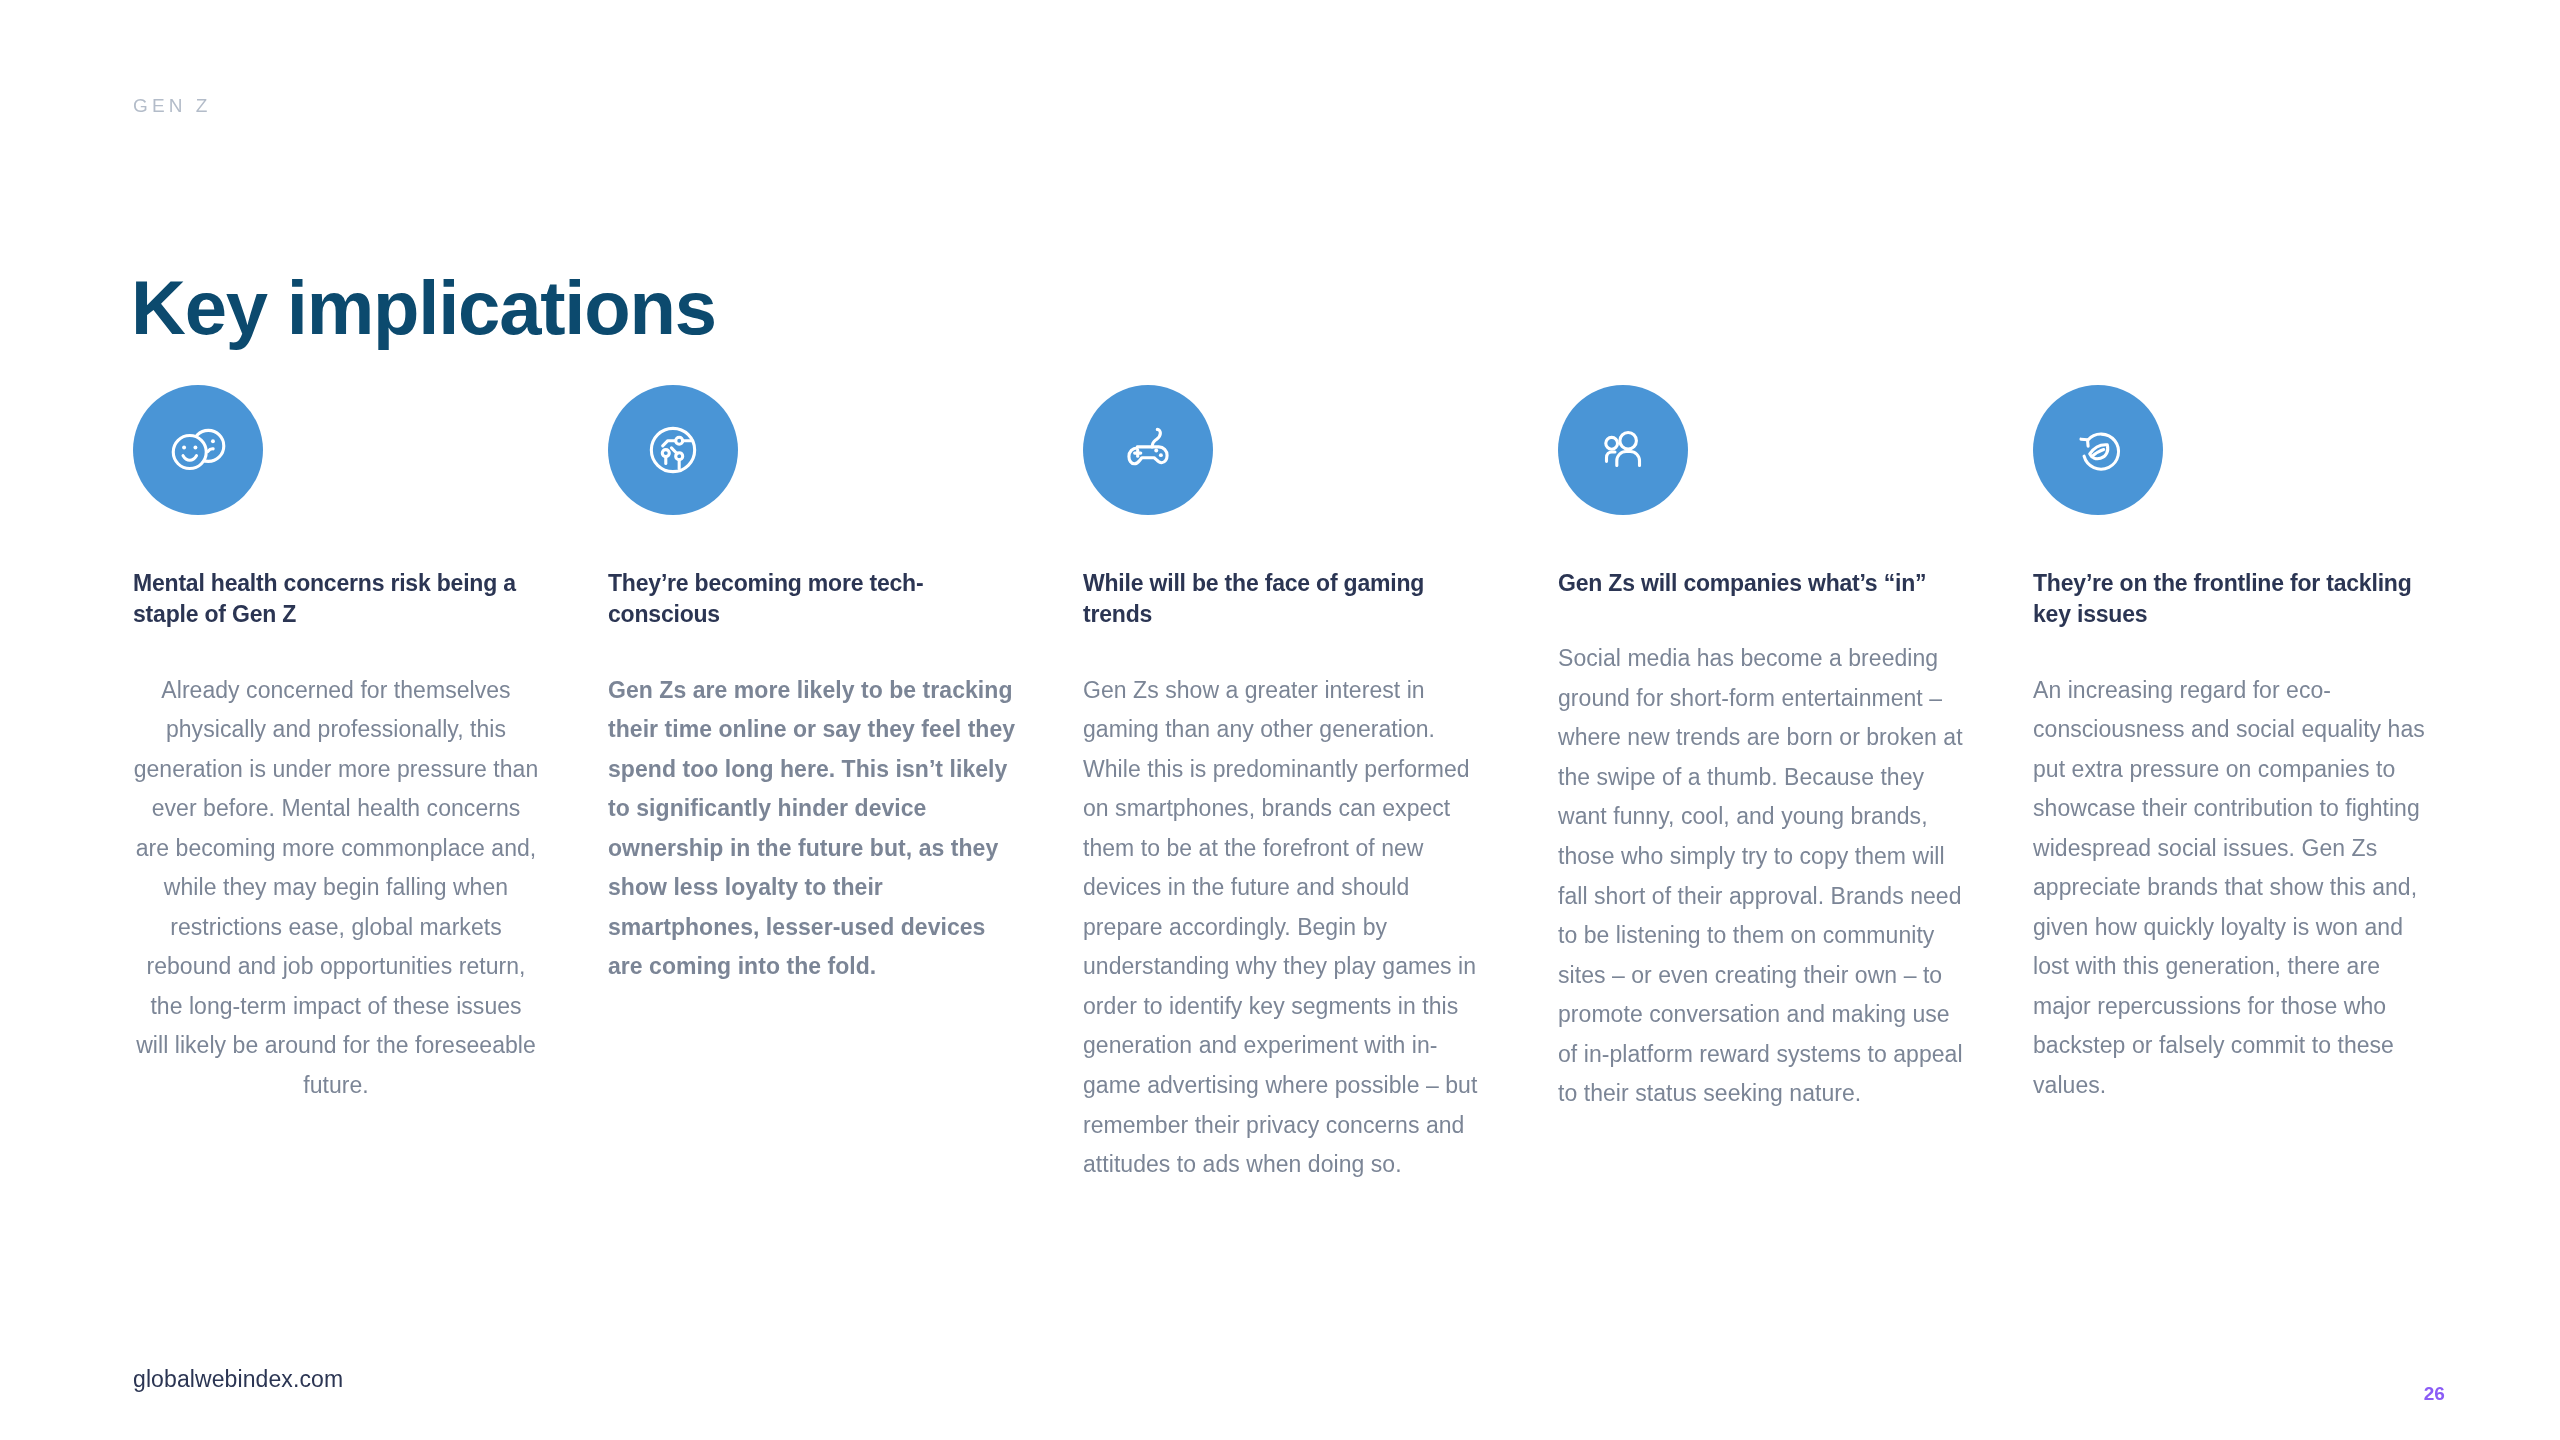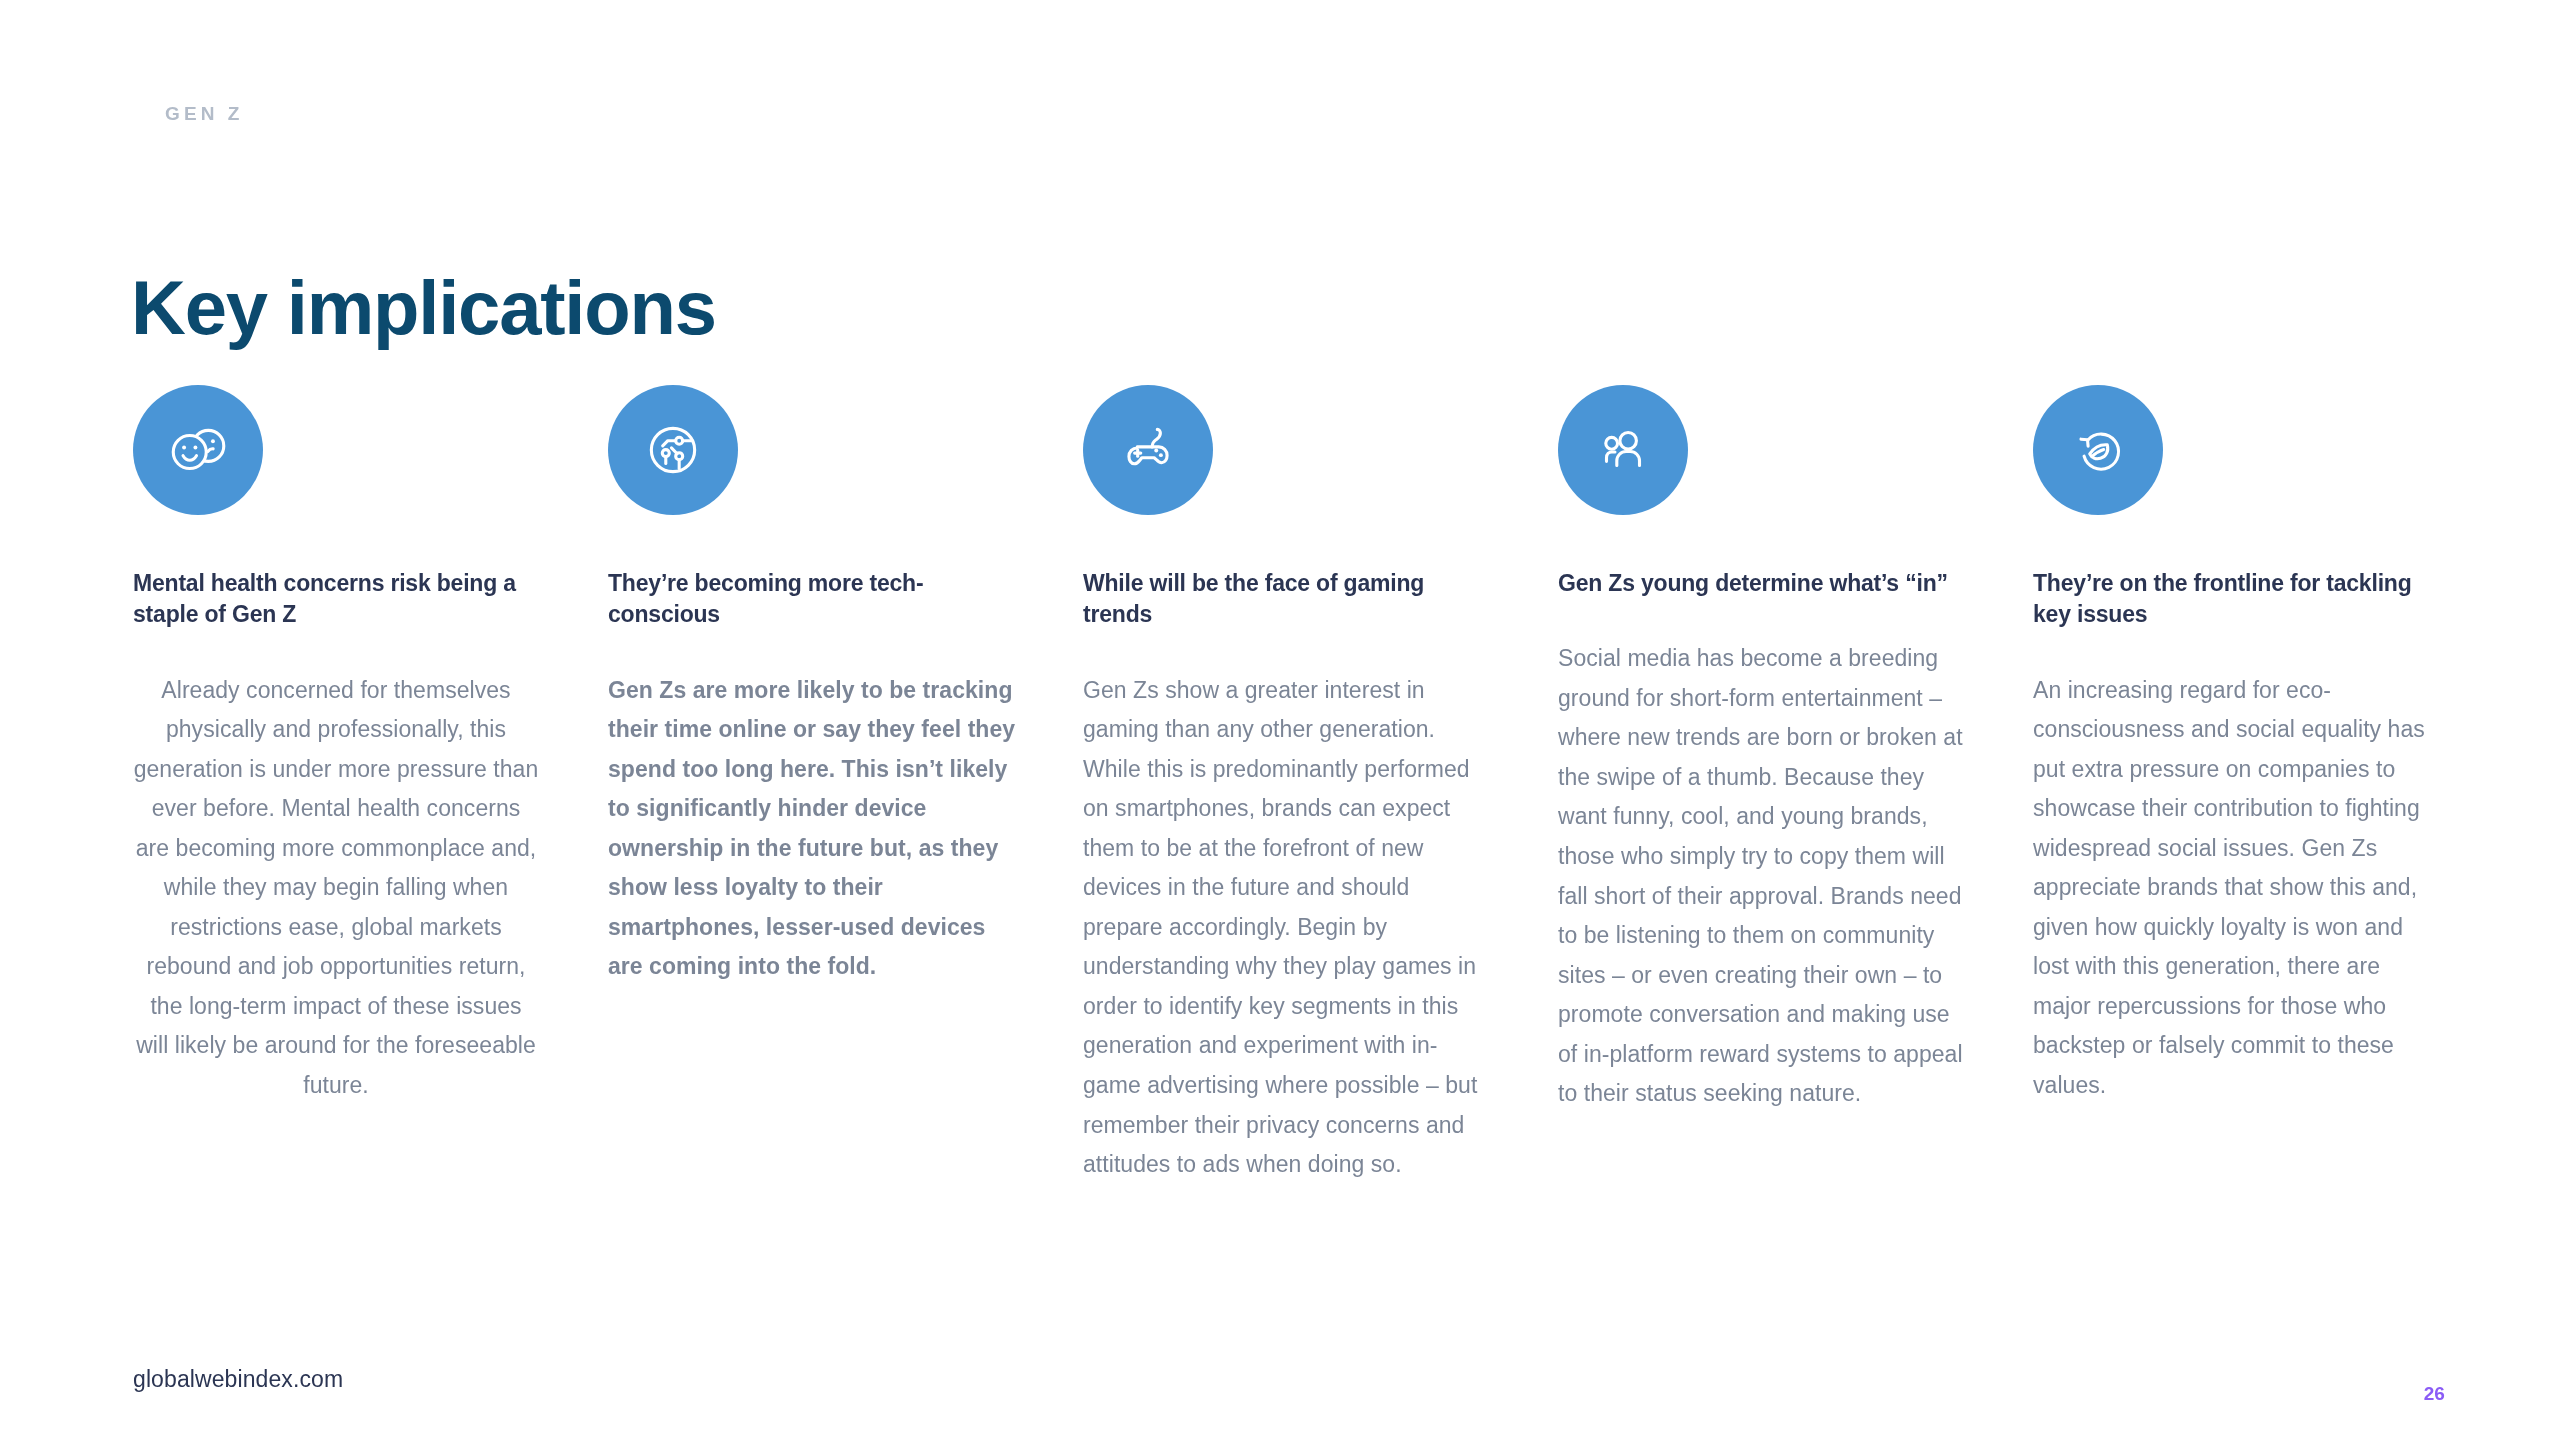--- a/index.html
+++ b/index.html
@@ -21,29 +21,28 @@
     position: relative;
     width: 2560px;
     height: 1440px;
     box-sizing: border-box;
   }
 
   
   .eyebrow {
     position: absolute;
     left: 133px;
-    top: 104px;
+    top: 96px;
     font-size: 19px;
     letter-spacing: 4.1px;
-    font-weight: 700;
+    font-weight: 400;
     color: #b3bcc9;
     text-transform: uppercase;
     line-height: 1;
     white-space: nowrap;
-    margin-left: 32px;
   }
 
   
   .page-title {
     position: absolute;
     left: 131px;
     top: 217px;
     font-size: 76px;
     font-weight: 700;
     color: #0c4a6e;
@@ -199,21 +198,21 @@
 
     <div class="col col-4">
       <div class="icon-badge">
         <svg viewBox="0 0 64 64" fill="none" stroke="#ffffff" stroke-width="3" stroke-linecap="round" stroke-linejoin="round">
           <circle cx="37" cy="23" r="8"></circle>
           <circle cx="21" cy="25.5" r="5.7"></circle>
           <path d="M48 47v-4.5c0-5-4-9-9-9h-4c-5 0-9 4-9 9V47"></path>
           <path d="M16 43v-3.5c0-3.6 2.4-5.6 5.2-5.6h3"></path>
         </svg>
       </div>
-      <h2 class="card-heading">Gen Zs young determine what’s “in”</h2>
+      <h2 class="card-heading">Gen Zs will companies what’s “in”</h2>
       <p class="card-body">Social media has become a breeding ground for short-form entertainment – where new trends are born or broken at the swipe of a thumb. Because they want funny, cool, and young brands, those who simply try to copy them will fall short of their approval. Brands need to be listening to them on community sites – or even creating their own – to promote conversation and making use of in-platform reward systems to appeal to their status seeking nature.</p>
     </div>
 
     <div class="col col-5">
       <div class="icon-badge">
         <svg viewBox="0 0 64 64" fill="none" stroke="#ffffff" stroke-width="3" stroke-linecap="round" stroke-linejoin="round">
           <path d="M22 22.5A17 17 0 1 1 18.5 38"></path>
           <path d="M15.5 21.5 21.8 22l.6 6.3"></path>
           <path d="M41 27c1.6 6.2-1.1 11.6-6.6 13.1-4.6 1.2-8.8-.6-10.4-4.3 4.2-6.2 10.7-9.3 17-8.8z"></path>
           <path d="M26 38.5c3.6-3.4 7.5-5.8 11.5-7"></path>

